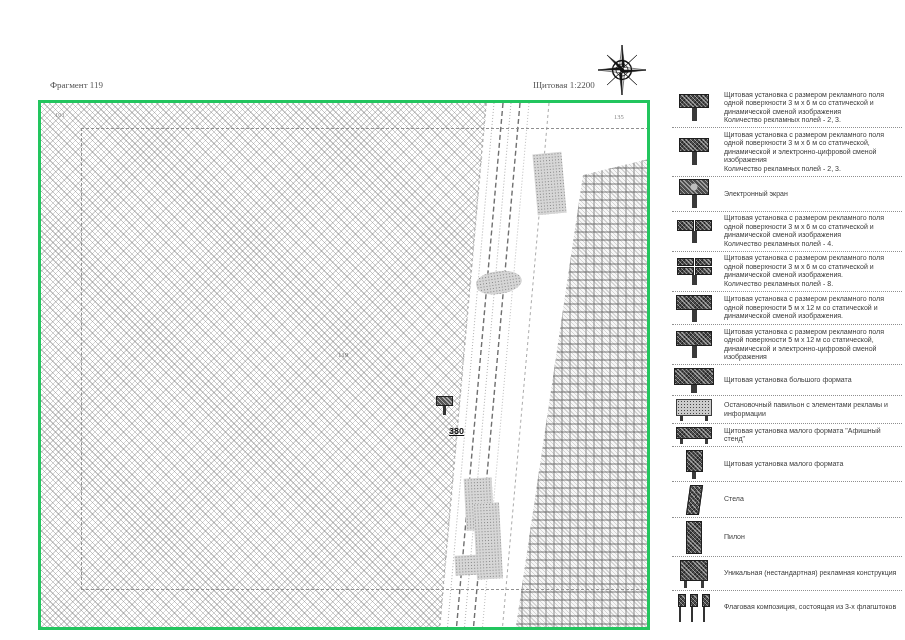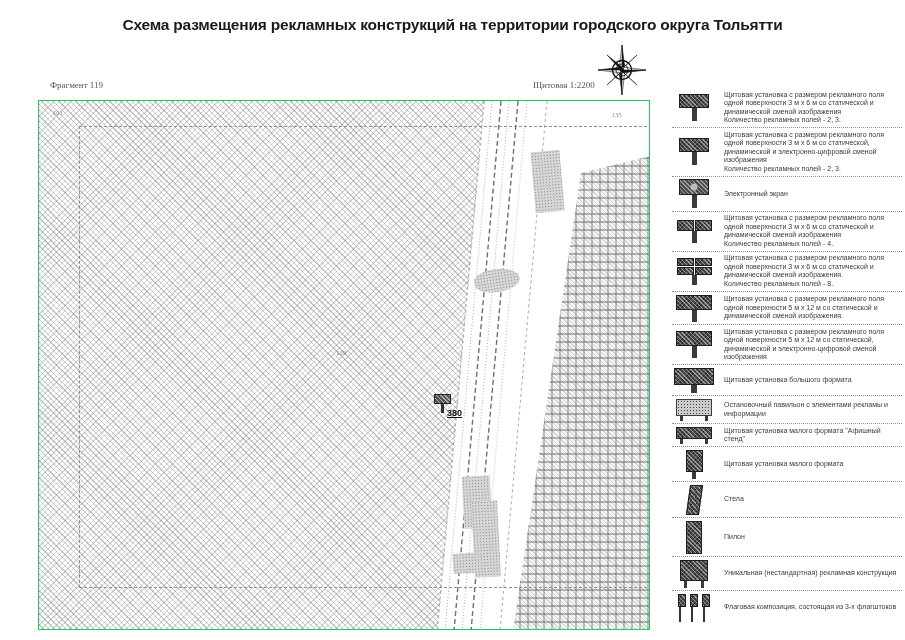--- a/index.html
+++ b/index.html
@@ -8,21 +8,21 @@
 
   .title { position:absolute; left:0; top:16px; width:905px; text-align:center;
            font-size:15.5px; font-weight:bold; color:#1a1a1a; letter-spacing:-0.2px; }
 
   .map-label { position:absolute; font-family:Liberation Serif, serif; font-size:9px; color:#555; }
   #fragment-label { left:50px; top:80px; }
   #scale-label { left:533px; top:80px; }
 
   
   #map { position:absolute; left:38px; top:100px; width:612px; height:530px;
-         border:1px solid #22c55e; background:#fff; overflow:hidden; }
+         border:3px solid #22c55e; background:#fff; overflow:hidden; }
   #inner-frame { position:absolute; left:40px; top:25px; width:573px; height:462px;
                  border:1px dashed #8f8f8f; pointer-events:none; }
 
   .hatch-light { position:absolute; left:0; top:0; width:612px; height:530px;
     background-image:
       repeating-linear-gradient(45deg, rgba(110,110,110,0.38) 0 1px, transparent 1px 4px),
       repeating-linear-gradient(-45deg, rgba(110,110,110,0.28) 0 1px, transparent 1px 4px);
     clip-path: polygon(0 0, 446px 0, 399px 530px, 0 530px); }
 
   .grid-dark { position:absolute; left:0; top:0; width:612px; height:530px;
@@ -39,21 +39,21 @@
 
   #roads { position:absolute; left:0; top:0; }
 
   .map-num { position:absolute; font-size:6.5px; color:#8a8a8a; font-family:"Liberation Serif", serif; }
 
   
   #marker-380 { position:absolute; left:395px; top:293px; width:40px; }
   #marker-380 .panel { width:17px; height:10px; border:1px solid #222; background:#555;
     background-image: repeating-linear-gradient(45deg, rgba(255,255,255,0.5) 0 1px, transparent 1px 3px); margin:0 auto 0 0; }
   #marker-380 .pole { width:3px; height:9px; background:#333; margin-left:7px; }
-  #marker-380 .mlabel { position:absolute; left:13px; top:14px; font-size:9px; font-weight:bold; color:#111;text-decoration:underline; }
+  #marker-380 .mlabel { position:absolute; left:13px; top:30px; font-size:9px; font-weight:bold; color:#111;text-decoration:underline; }
 
   
   #compass { position:absolute; left:597px; top:44px; }
 
   
   #legend { position:absolute; left:672px; top:88px; width:230px; }
   .leg-item { display:flex; align-items:center; gap:8px; padding:2.5px 0; }
   .leg-item:not(:last-child) { border-bottom:1px dotted #8f8f8f; }
   .leg-icon { flex:0 0 44px; display:flex; justify-content:center; }
   .leg-text { flex:1; font-size:7px; line-height:1.22; color:#3a3a3a; }
@@ -74,21 +74,20 @@
   .flagrow { display:flex; gap:4px; align-items:flex-start; }
   .flag { display:flex; flex-direction:column; align-items:flex-start; }
   .flag .cloth { width:8px; height:13px; }
   .flag .pole { width:2px; height:15px; background:#333; margin-left:1px; }
 </style>
 </head>
 <body>
 
 <div id="stage">
 
-  <div class="title">Схема размещения рекламных конструкций на территории городского округа Тольятти</div>
 
   <div class="map-label" id="fragment-label">Фрагмент 119</div>
   <div class="map-label" id="scale-label">Щитовая 1:2200</div>
 
   <div id="compass">
     <svg width="50" height="52" viewBox="0 0 50 52">
       <g stroke="#222" stroke-width="0.6">
         <polygon points="25,1 28,26 25,26" fill="#111"></polygon>
           <polygon points="25,1 22,26 25,26" fill="#fff"></polygon>
         <polygon points="25,51 22,26 25,26" fill="#111"></polygon>

